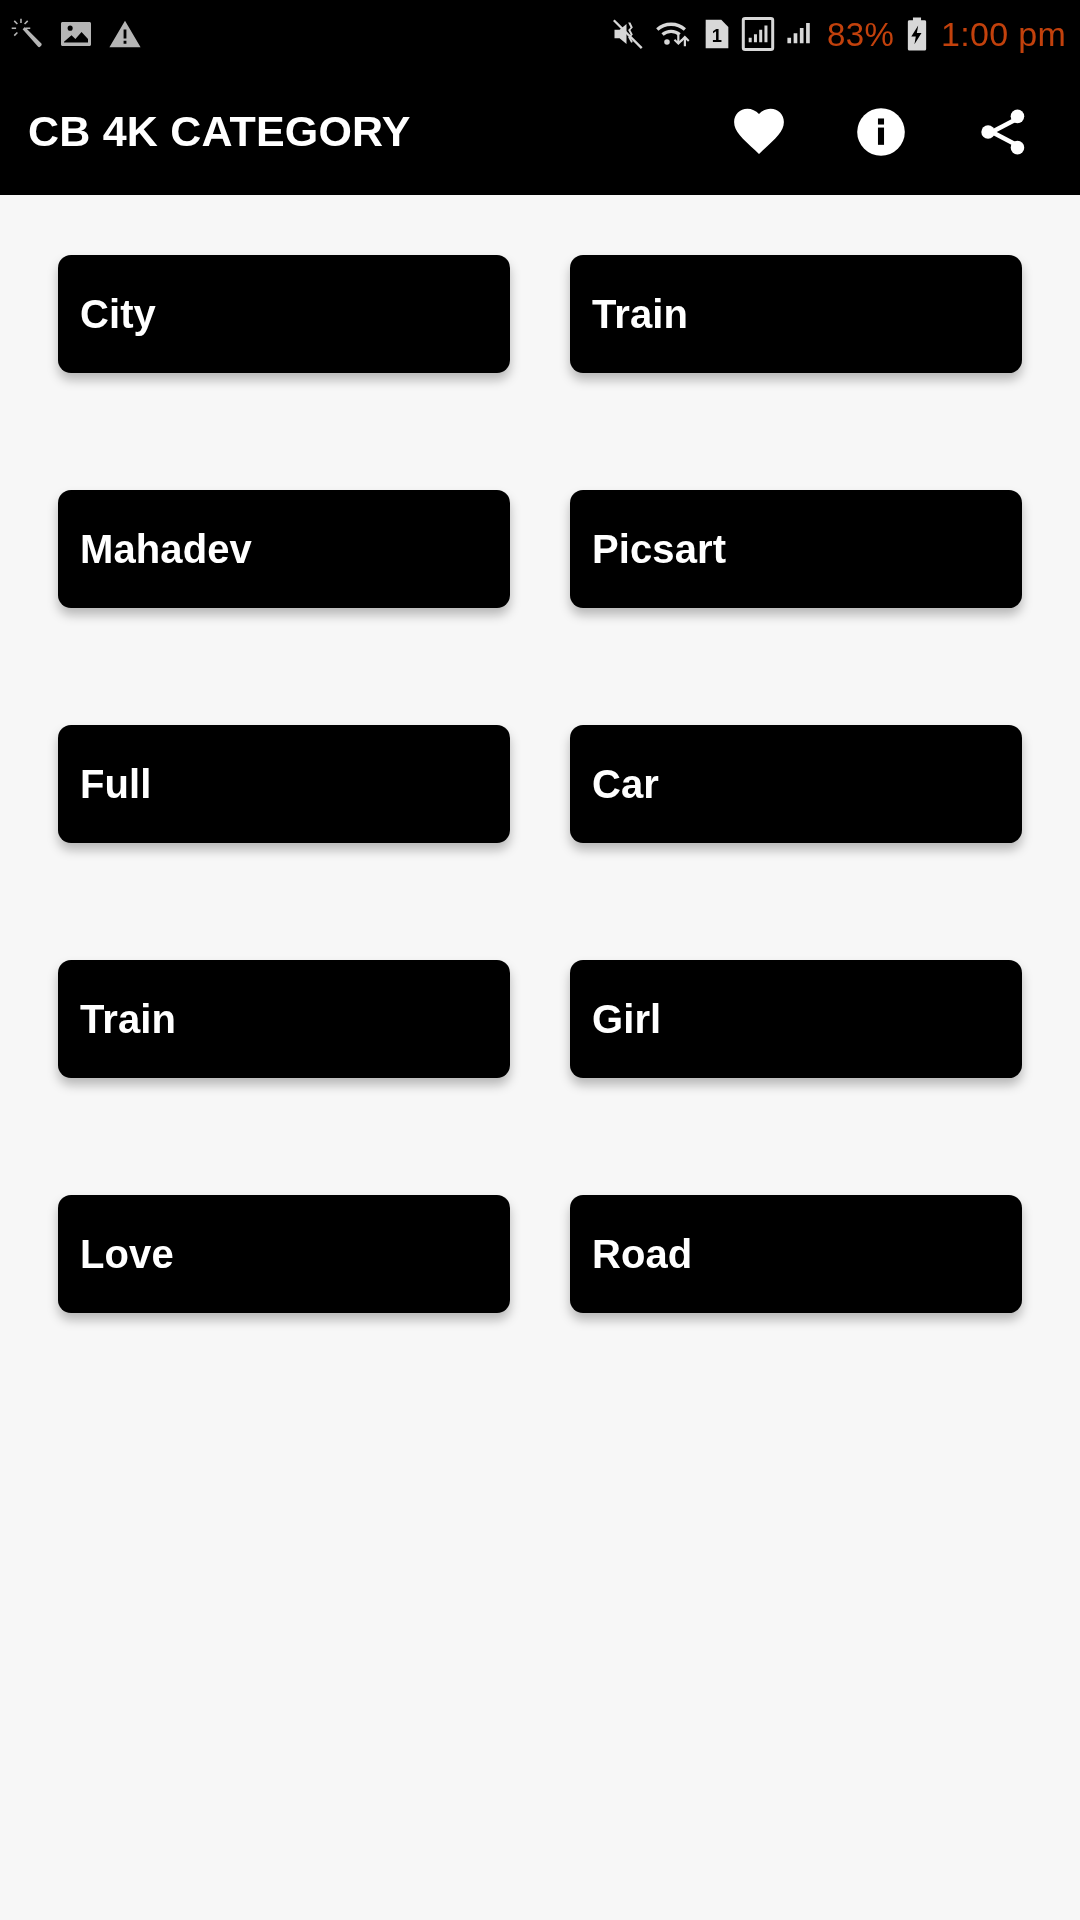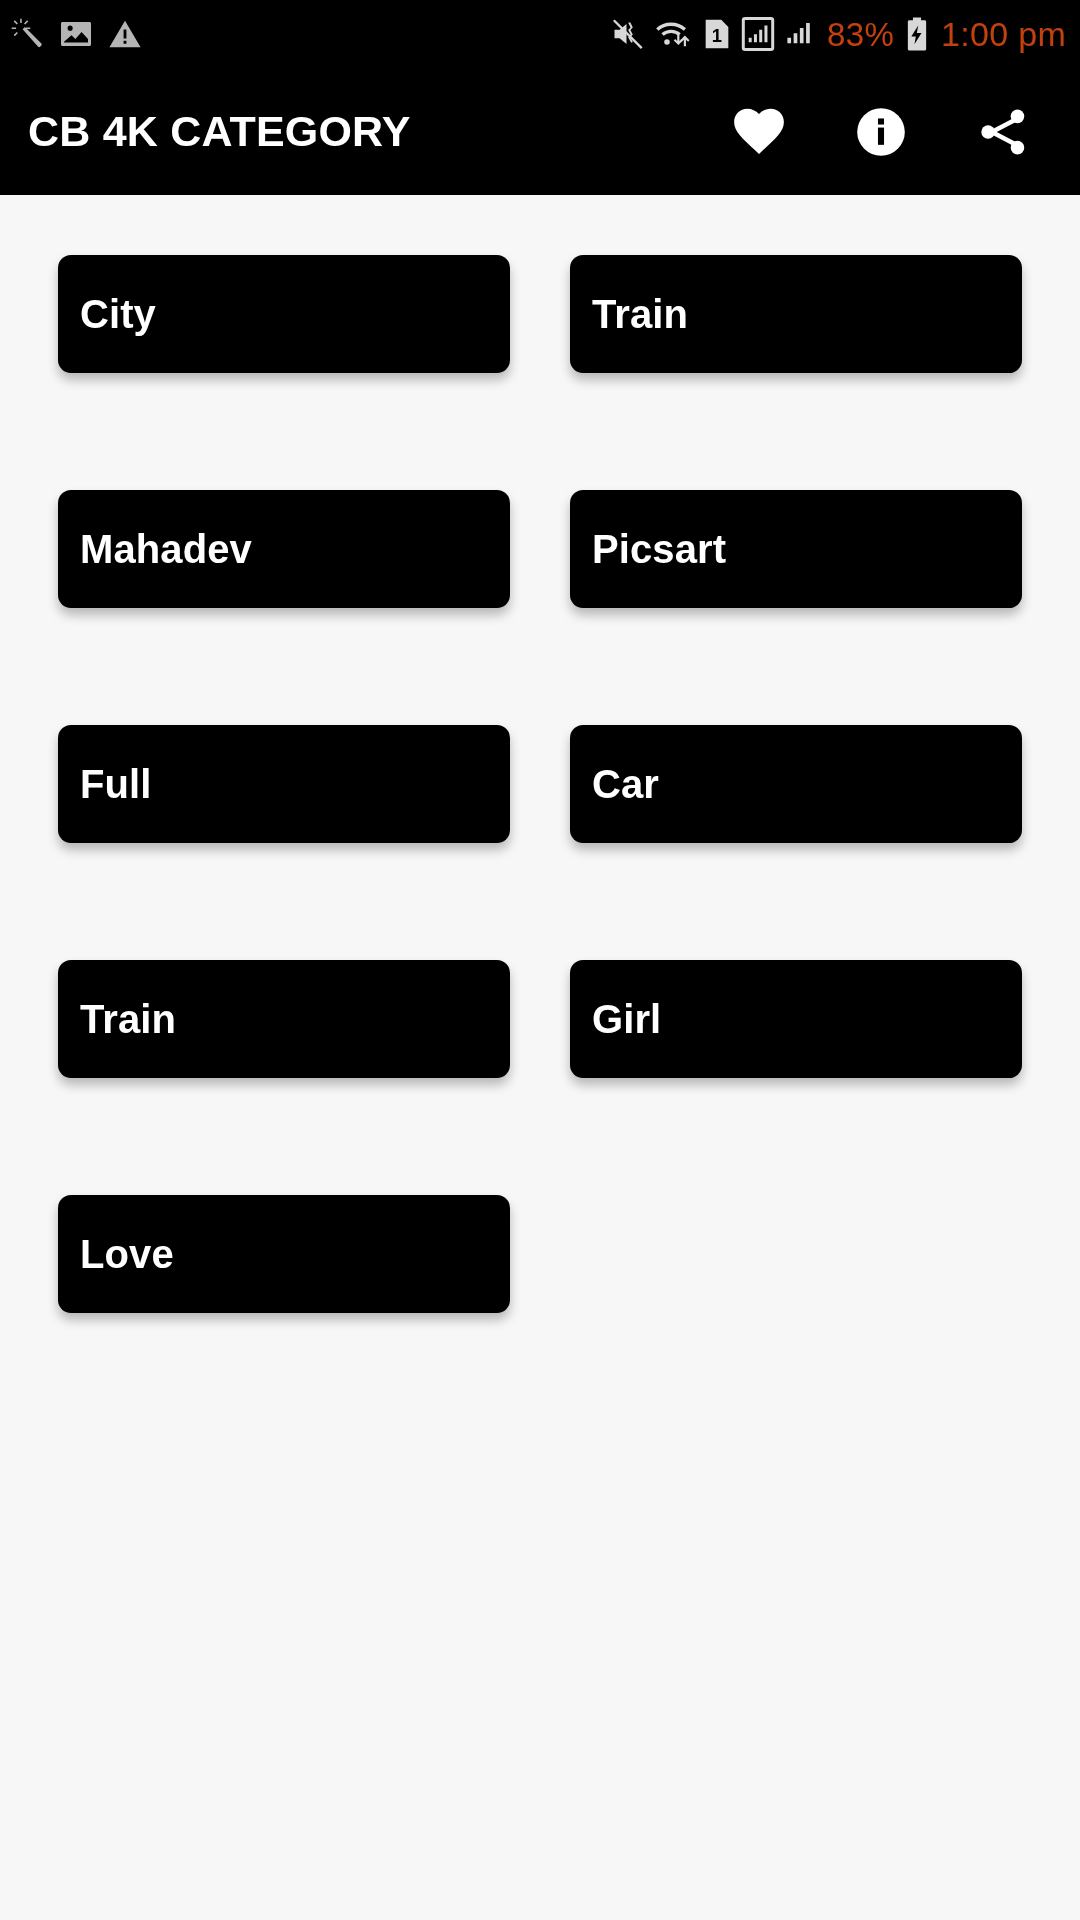--- a/index.html
+++ b/index.html
@@ -234,13 +234,16 @@
     </div>
     <div class="category-card">
       <span class="category-label">Train</span>
     </div>
     <div class="category-card">
       <span class="category-label">Girl</span>
     </div>
     <div class="category-card">
       <span class="category-label">Love</span>
     </div>
+    <div class="category-card">
+      <span class="category-label">Road</span>
+    </div>
   </div>
 
 </body></html>

